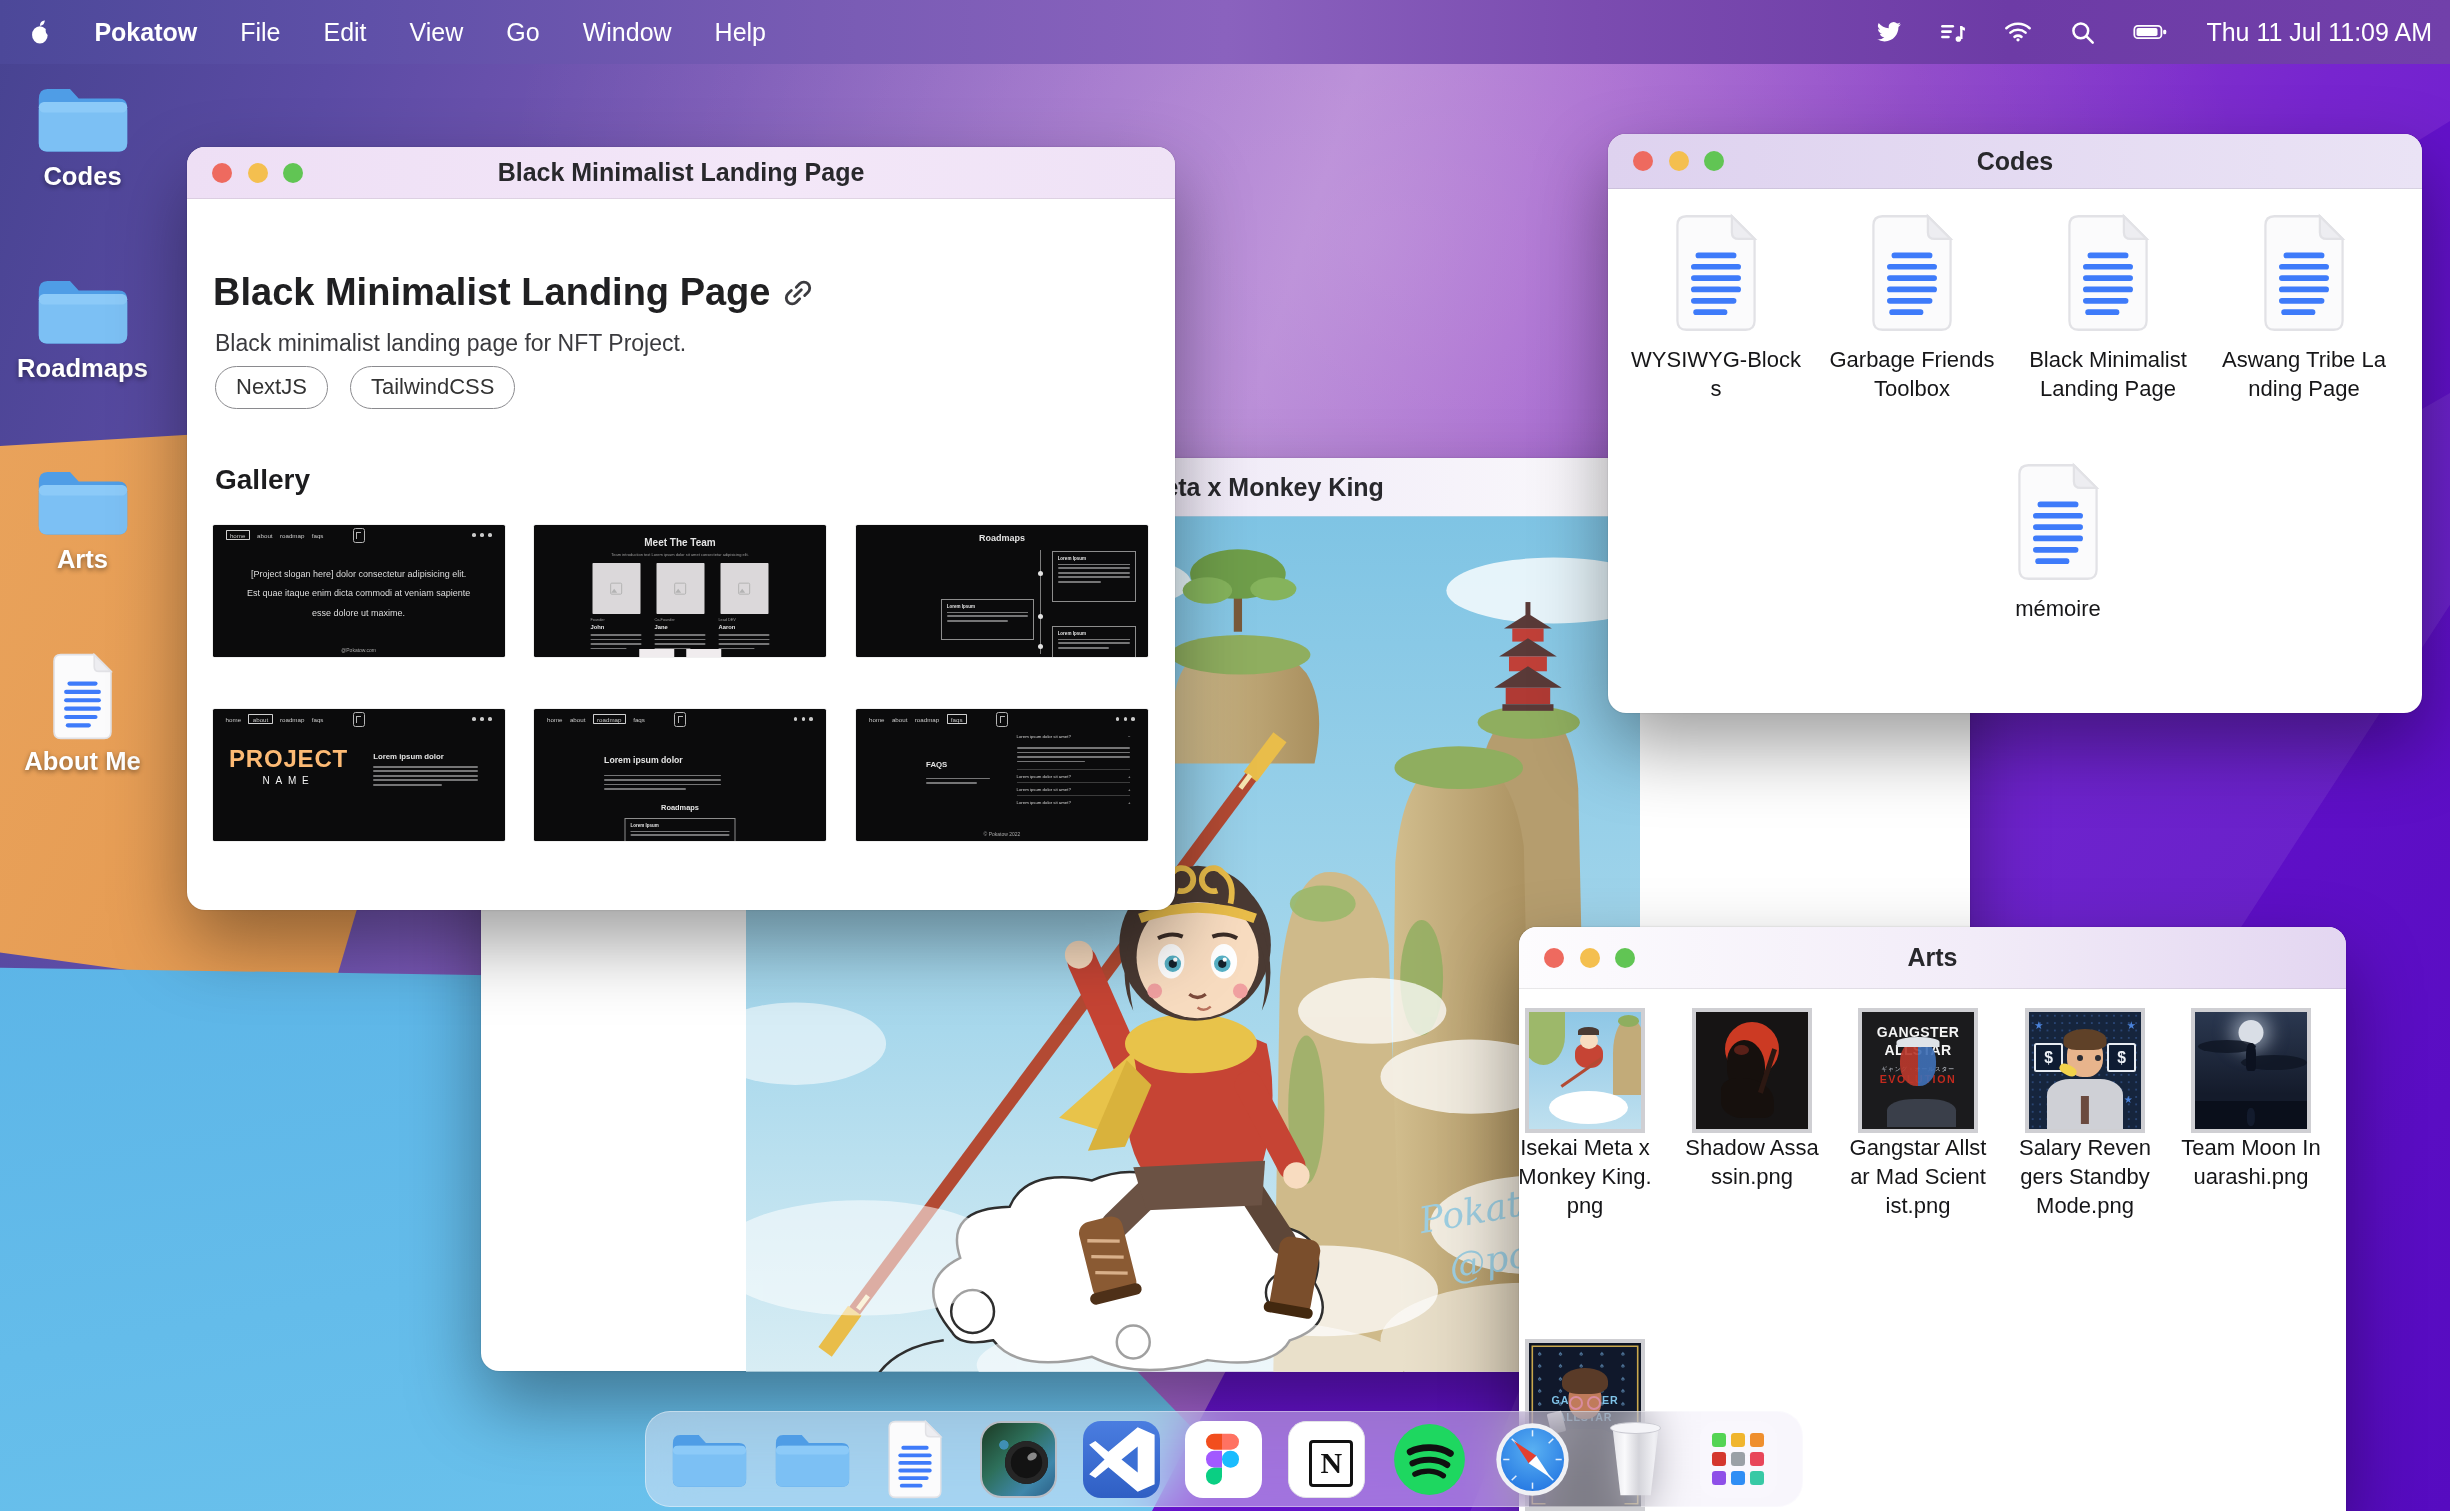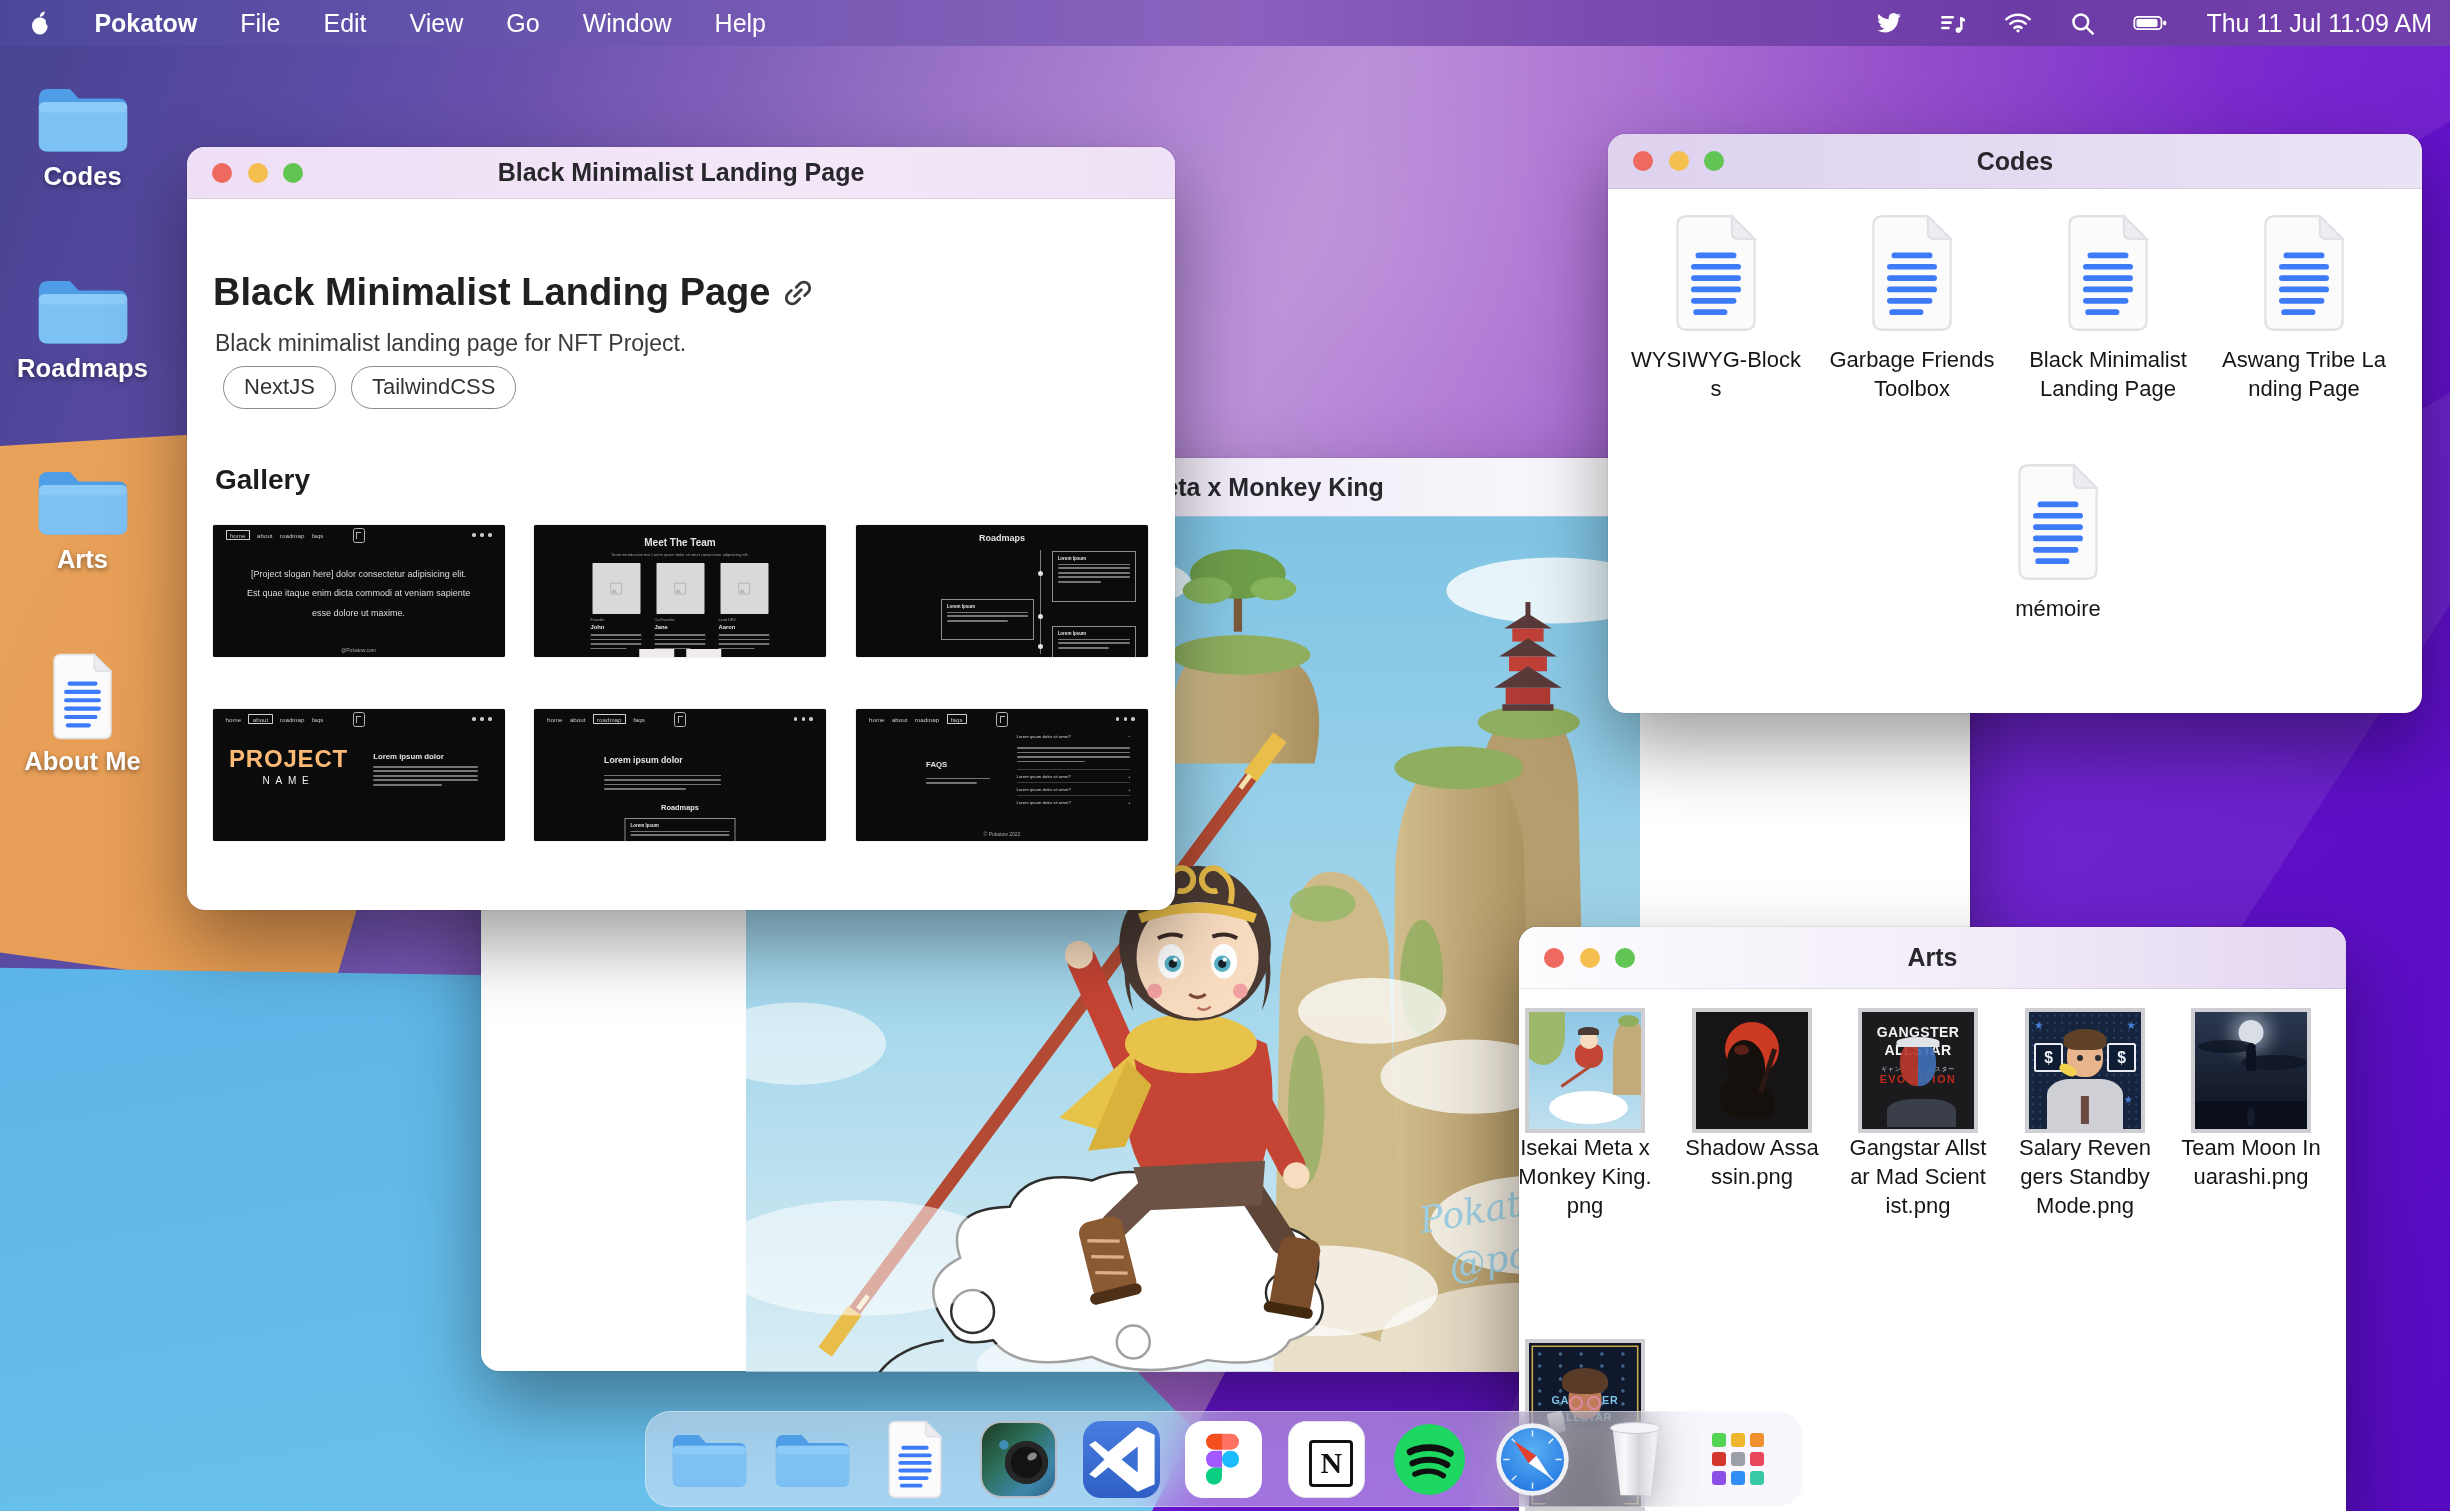--- a/index.html
+++ b/index.html
@@ -14,21 +14,21 @@
   .wp-orange{background:linear-gradient(115deg,#eaa55e 0%,#de8b40 60%,#d8842f 100%);
      clip-path:polygon(0 29.5%,20.5% 27.5%,13.5% 66%,0 63%)}
   .wp-cyan{background:linear-gradient(170deg,#4d9bd4 0%,#59b2e6 40%,#6fc6ee 100%);
      clip-path:polygon(0 64%,20% 64.5%,34% 70%,52% 100%,0 100%)}
   .wp-violet{background:linear-gradient(130deg,#8a36cc 0%,#6d17d2 45%,#560bc0 100%);
      clip-path:polygon(47% 100%,60% 60%,78% 30%,100% 8%,100% 100%)}
   .wp-violet-hl{background:rgba(255,255,255,.08);
      clip-path:polygon(60% 100%,72% 52%,100% 26%,100% 40%,76% 100%)}
 
   
-  .menubar{position:absolute;left:0;top:0;width:100%;height:46px;z-index:50;
+  .menubar{position:absolute;left:0;top:0;width:100%;height:64px;z-index:50;
      background:linear-gradient(90deg,#4c4899 0%,#5f50a8 15%,#7a5cb5 35%,#8a62be 50%,#7b4cb0 65%,#6d3ba6 82%,#7140aa 100%);
      display:flex;align-items:center;color:#fff;font-size:25px}
   .menubar .left{display:flex;align-items:center;gap:43px;padding-left:30px}
   .menubar .appname{font-weight:bold}
   .menubar .right{margin-left:auto;display:flex;align-items:center;gap:38px;padding-right:18px}
   .menubar svg{display:block}
   .clock{font-size:25px;white-space:nowrap}
 
   
   .dicon{position:absolute;width:165px;display:flex;flex-direction:column;align-items:center;z-index:1}
@@ -39,21 +39,21 @@
      box-shadow:0 33px 74px rgba(0,0,0,.38),0 0 1.6px rgba(0,0,0,.25)}
   .titlebar{position:absolute;top:0;left:0;right:0;display:flex;align-items:center;justify-content:center;
      font-weight:bold;font-size:25px;color:#28282c;border-radius:18px 18px 0 0;border-bottom:0.8px solid rgba(0,0,0,.08)}
   .lights{position:absolute;left:25px;top:50%;transform:translateY(-50%);display:flex;gap:15.7px}
   .light{width:20px;height:20px;border-radius:50%}
   .light.r{background:#ee6a5f}.light.y{background:#f4bf4f}.light.g{background:#61c554}
 
   
   .lw-h1{position:absolute;left:26px;top:124px;font-size:38px;font-weight:bold;color:#202022;display:flex;align-items:center;gap:13px}
   .lw-desc{position:absolute;left:28px;top:183px;font-size:23px;color:#3a3a3e}
-  .lw-tags{position:absolute;left:36px;top:219px;display:flex;gap:15px}
+  .lw-tags{position:absolute;left:28px;top:219px;display:flex;gap:22px}
   .pill{border:1.6px solid #8a8a8e;border-radius:21.4px;padding:7.4px 20px;font-size:22px;color:#333}
   .lw-gal{position:absolute;left:28px;top:317px;font-size:28px;font-weight:bold;color:#1c1c1e}
 
   .mthumb{position:absolute;width:292px;height:132px;background:#0b0b0c;border-radius:1.6px;overflow:hidden;color:#e4e4e4;box-shadow:0 0 0 0.8px rgba(0,0,0,.08)}
   .mnav{position:absolute;top:0;left:0;right:0;height:20px;display:flex;align-items:center;padding:0 13px;font-size:6.2px;color:#c9c9c9}
   .mnav .links{display:flex;gap:7.4px;align-items:center}
   .mnav .links span.on{border:0.8px solid #cfcfcf;padding:0.8px 3.3px;border-radius:0.8px}
   .mnav .mlogo{position:absolute;left:50%;top:3.3px;transform:translateX(-50%);width:10px;height:12.4px;border:0.8px solid #b5b5b5;border-radius:2.5px}
   .mnav .mlogo:before{content:"";position:absolute;left:2.5px;top:2.5px;width:4.1px;height:6.6px;border-left:0.8px solid #b5b5b5;border-top:0.8px solid #b5b5b5}
   .mnav .socs{margin-left:auto;display:flex;gap:4.1px}

